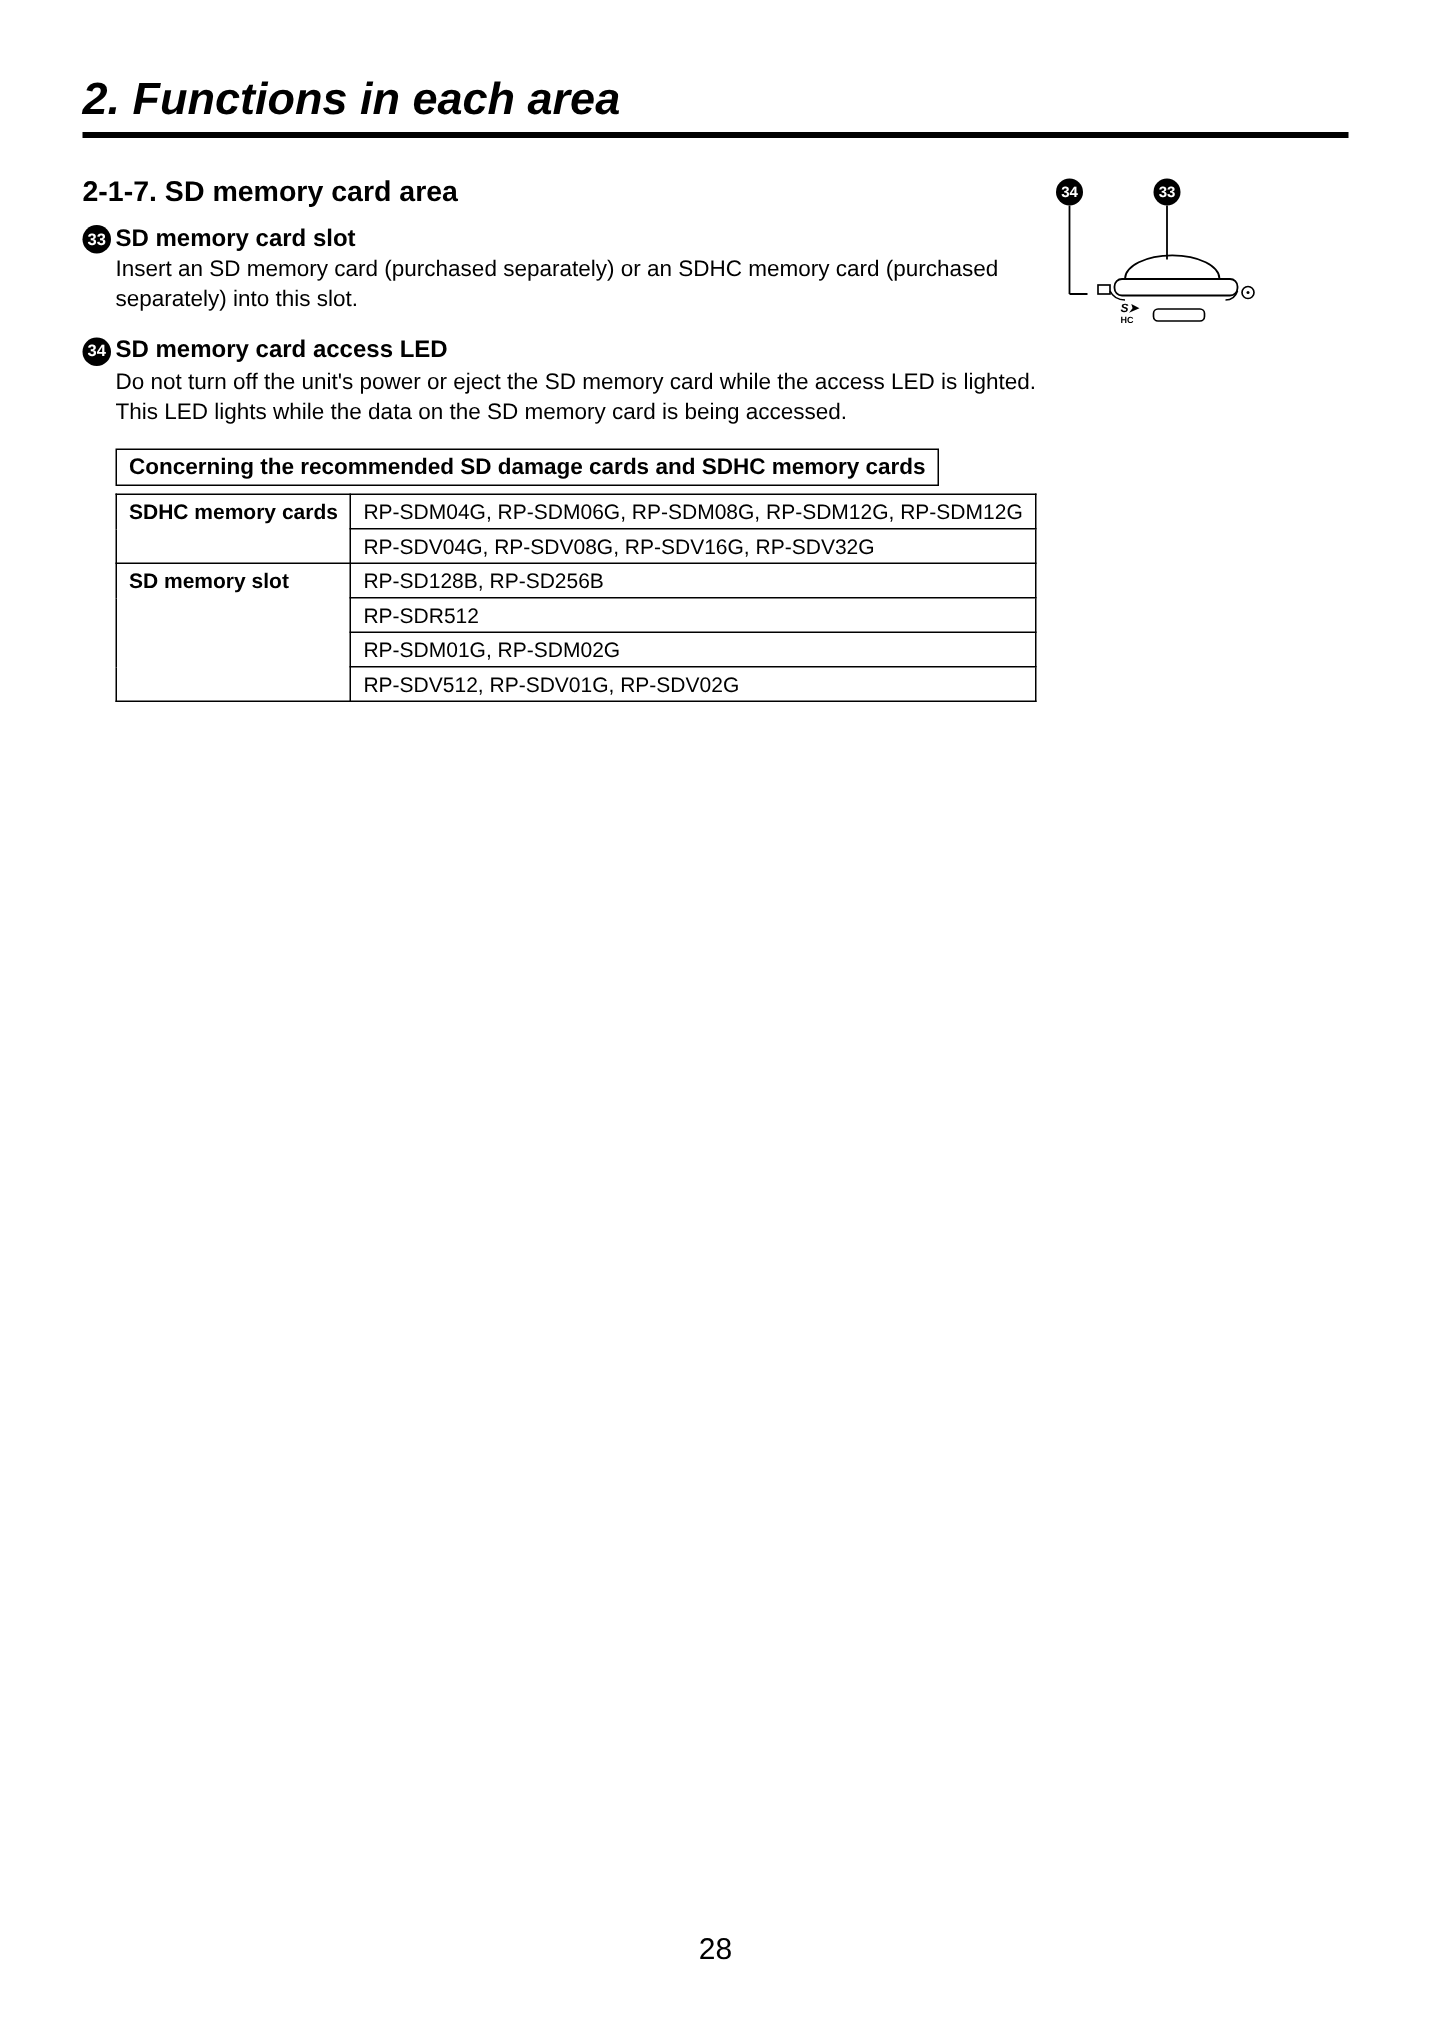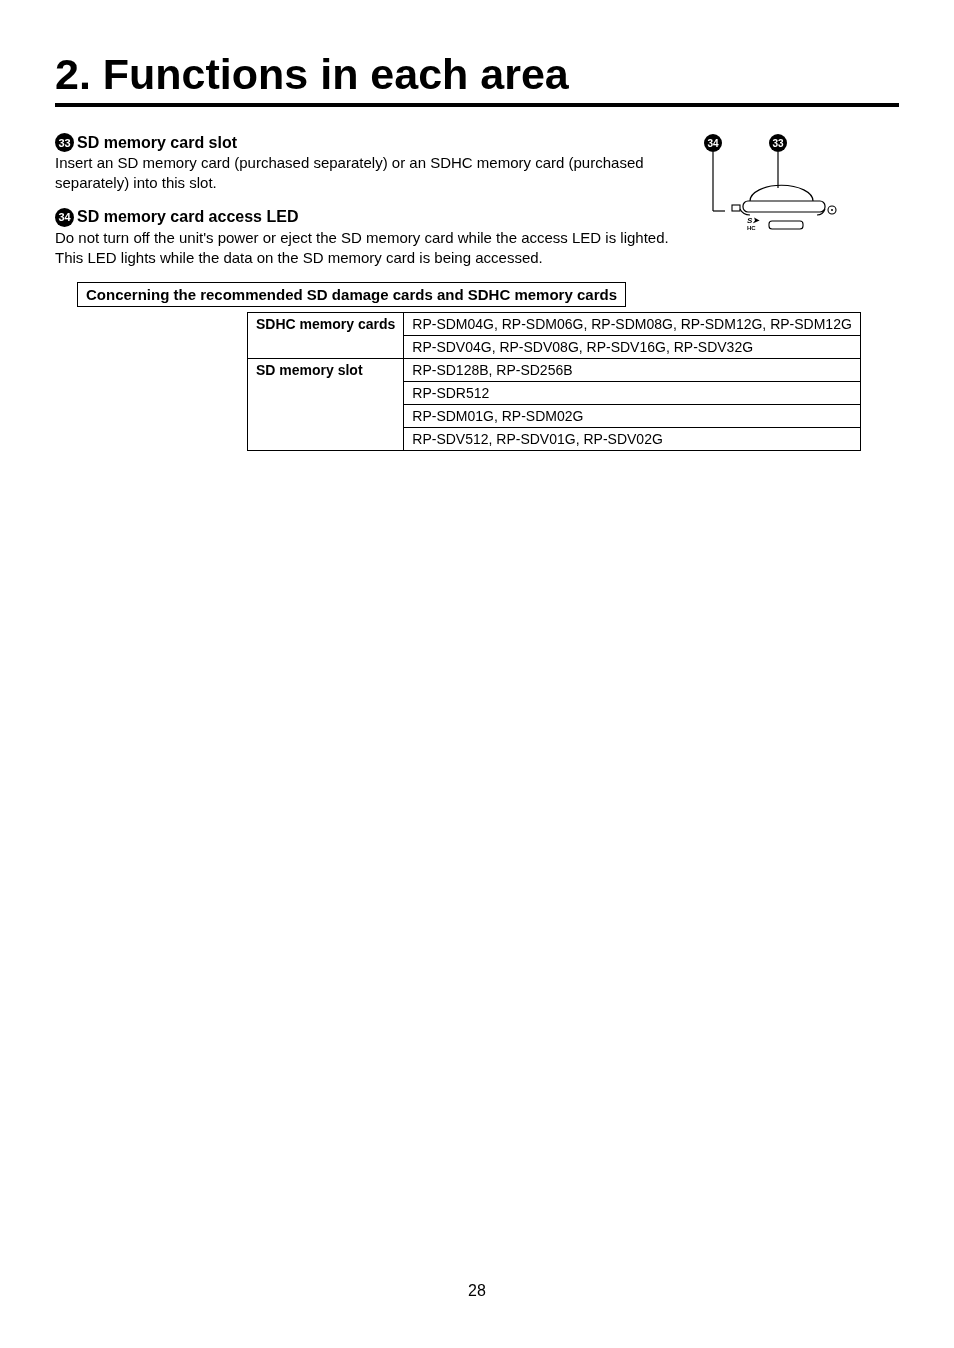--- a/index.html
+++ b/index.html
@@ -6,22 +6,23 @@
   body {
     width: 954px;
     height: 1348px;
     background: #fff;
     font-family: Arial, Helvetica, sans-serif;
     color: #000;
     position: relative;
     padding: 50px 55px 0 55px;
   }
   .main-heading {
-    font-size: 43px;
-    font-weight: bold;
+    font-size: 30px;
+    font-weight: bold;
+    font-style: italic;
     margin-bottom: 4px;
   }
   .heading-rule-thick {
     border: none;
     border-top: 4px solid #000;
     margin-bottom: 26px;
   }
   .sub-section-row {
     position: relative;
   }
@@ -50,20 +51,21 @@
     font-weight: bold;
     font-style: normal;
     align-items: center;
     justify-content: center;
     margin-right: 3px;
     flex: 0 0 auto;
   }
   .item-body {
     font-size: 15px;
     line-height: 1.35;
+    margin-left: 22px;
     margin-top: 1px;
   }
   .diagram {
     position: absolute;
     top: 0;
     left: 640px;
     width: 180px;
     height: 105px;
   }
   .boxed-note {
@@ -73,50 +75,50 @@
     font-size: 15px;
     font-weight: bold;
     margin-bottom: 5px;
   }
   .note-text {
     font-size: 15px;
     margin-bottom: 12px;
   }
   .card-table {
     border-collapse: collapse;
-    margin-left: 170px;
     font-size: 14px;
   }
   .card-table td, .card-table th {
     border: 1px solid #000;
     padding: 3px 8px;
     vertical-align: top;
     text-align: left;
   }
   .card-table th {
     font-weight: bold;
     white-space: nowrap;
   }
   .page-number {
     position: absolute;
-    bottom: 48px;
+    bottom: 36px;
     width: 100%;
     left: 0;
     text-align: center;
-    font-size: 16px;
+    font-size: 20px;
   }
 </style>
 </head>
 <body>
 
 <h1 class="main-heading">2. Functions in each area</h1>
 <hr class="heading-rule-thick">
 
 <div class="sub-section-row">
 
+  <h2 class="section-heading">2-1-7.  SD memory card area</h2>
 
   <svg class="diagram" viewBox="0 0 180 105">
 
     <circle cx="18" cy="10" r="9" fill="#000"></circle>
     <text x="18" y="13.5" text-anchor="middle" font-size="10" font-weight="bold" fill="#fff">34</text>
 
     <circle cx="83" cy="10" r="9" fill="#000"></circle>
     <text x="83" y="13.5" text-anchor="middle" font-size="10" font-weight="bold" fill="#fff">33</text>
 
     <line x1="18" y1="19" x2="18" y2="78" stroke="#000" stroke-width="1.2"></line>

